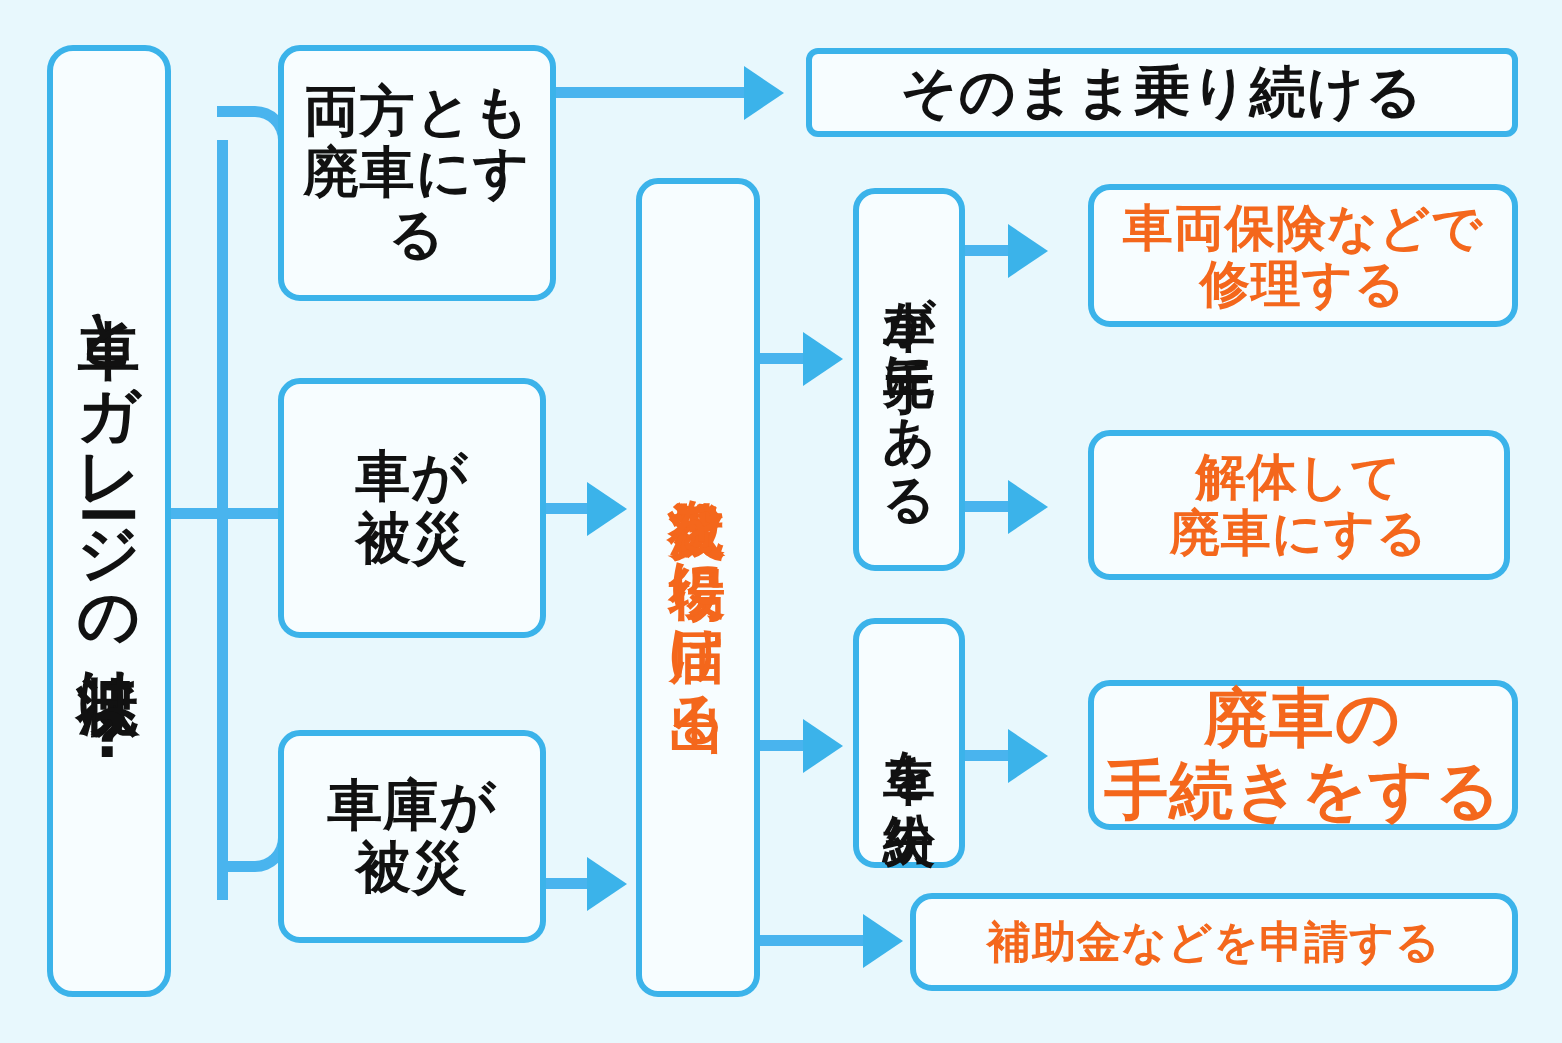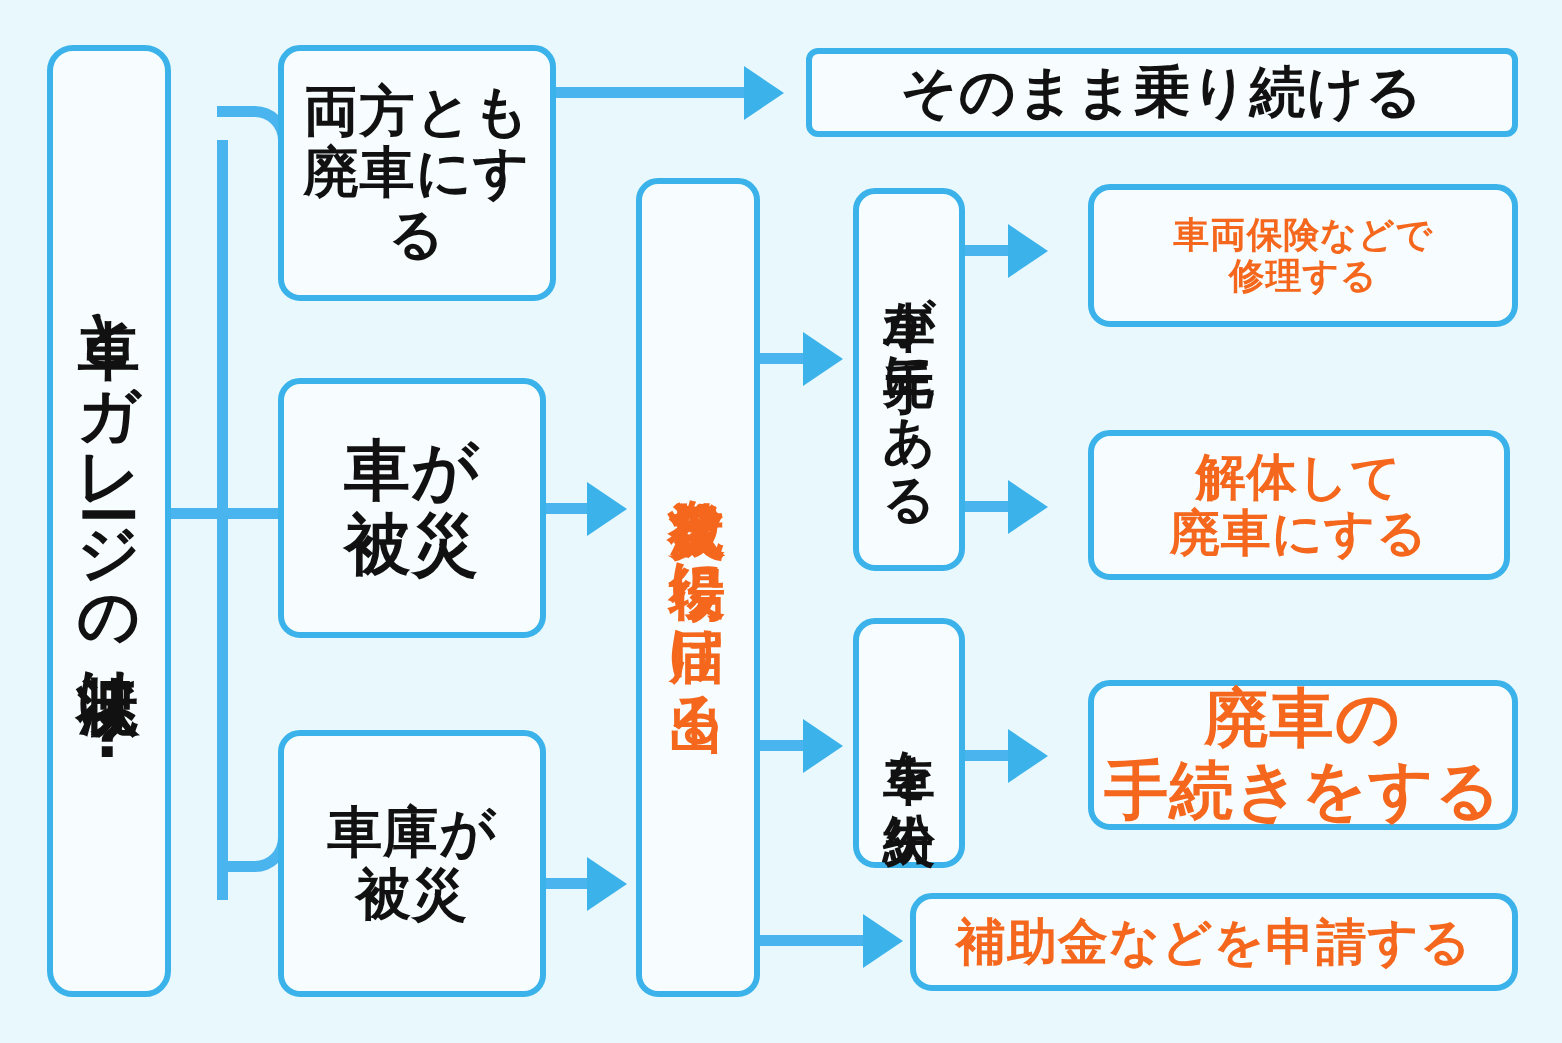--- a/index.html
+++ b/index.html
@@ -38,31 +38,31 @@
     text-orientation: upright;
     line-height: 1.02;
     letter-spacing: 0.01em;
   }
   .node .txt { display: block; white-space: pre-line; }
   .node.orange { color: #f4671c; }
 
   
   #n-root        { left: 47px;   top: 45px;  width: 124px; height: 952px; font-size: 62px; border-radius: 26px; }
   #n-nodamage    { left: 278px;  top: 45px;  width: 278px; height: 256px; font-size: 55px; }
-  #n-carhit      { left: 278px;  top: 378px; width: 268px; height: 260px; font-size: 66px; }
-  #n-garagehit   { left: 278px;  top: 730px; width: 268px; height: 267px; font-size: 55px; }
+  #n-carhit      { left: 278px;  top: 378px; width: 268px; height: 260px; font-size: 55px; }
+  #n-garagehit   { left: 278px;  top: 730px; width: 268px; height: 213px; font-size: 55px; }
   #n-report      { left: 636px;  top: 178px; width: 124px; height: 819px; font-size: 56px; }
   #n-inhand      { left: 853px;  top: 188px; width: 112px; height: 383px; font-size: 52px; }
   #n-lost        { left: 853px;  top: 618px; width: 112px; height: 250px; font-size: 52px; }
 
   #r-keepriding  { left: 806px;  top: 48px;  width: 712px; height: 89px;  font-size: 56px; border-radius: 12px; }
-  #r-insurance   { left: 1088px; top: 184px; width: 430px; height: 143px; font-size: 36px; }
+  #r-insurance   { left: 1088px; top: 184px; width: 430px; height: 143px; font-size: 50px; }
   #r-scrap       { left: 1088px; top: 430px; width: 422px; height: 150px; font-size: 50px; }
   #r-procedure   { left: 1088px; top: 680px; width: 430px; height: 150px; font-size: 64px; }
-  #r-subsidy     { left: 910px;  top: 893px; width: 608px; height: 98px;  font-size: 50px; }
+  #r-subsidy     { left: 910px;  top: 893px; width: 608px; height: 98px;  font-size: 44px; }
 
   
   .ln {
     position: absolute;
     background: #49b4ee;
     z-index: 1;
   }
   .ln-h { height: 11px; }
   .ln-v { width: 11px; }
 

